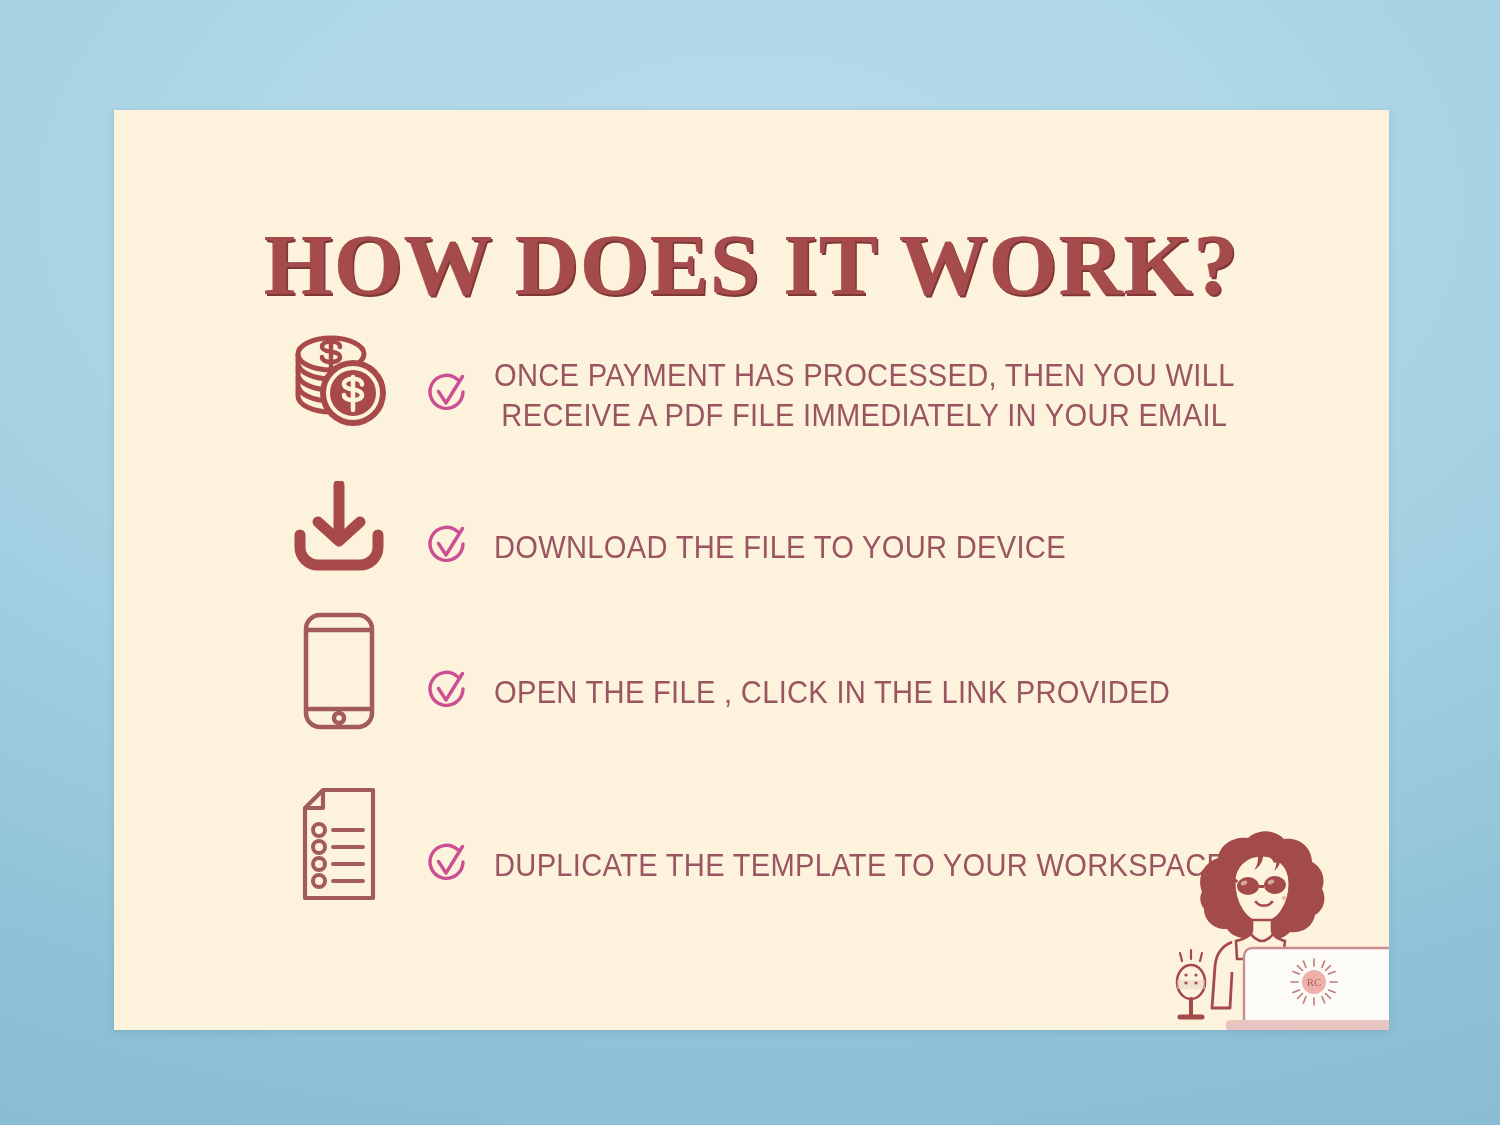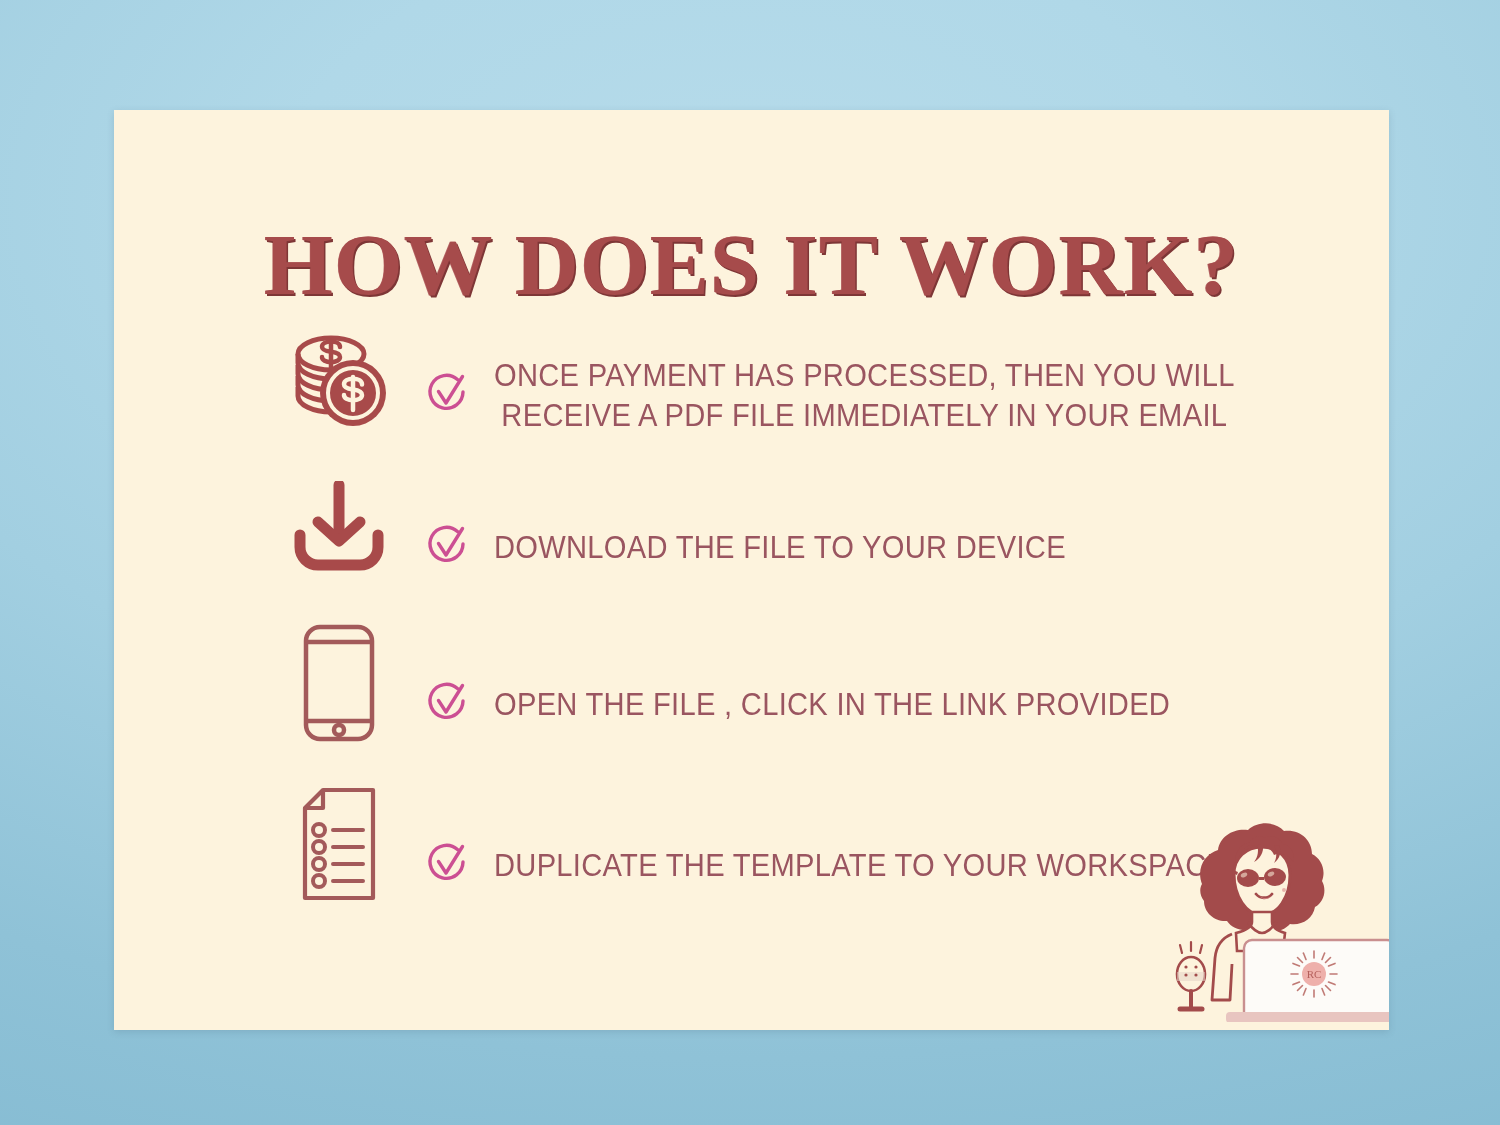--- a/index.html
+++ b/index.html
@@ -84,32 +84,32 @@
     line-height:1.32;
     font-family:"Liberation Sans", sans-serif;
     font-weight:400;
     transform:scaleX(.955);
     transform-origin:left center;
     white-space:pre-line;
   }
 
   .s0 { top:0px;   }
   .s1 { top:166px; }
-  .s2 { top:310px; }
+  .s2 { top:298px; }
   .s3 { top:473px; }
 
   .s0 .step-icon { align-self:flex-start; margin-top:-24px; }
   .s1 .step-icon { align-self:center; margin-top:-40px; }
   .s2 .step-icon { align-self:center; margin-top:-42px; }
   .s3 .step-icon { align-self:center; margin-top:-42px; }
 
   
   #artwork {
     position:absolute;
-    right:0; bottom:8px;
+    right:0; bottom:0;
     width:225px; height:200px;
     pointer-events:none;
   }
 </style>
 </head>
 <body>
 
 <div id="stage">
 
   <div id="card">

